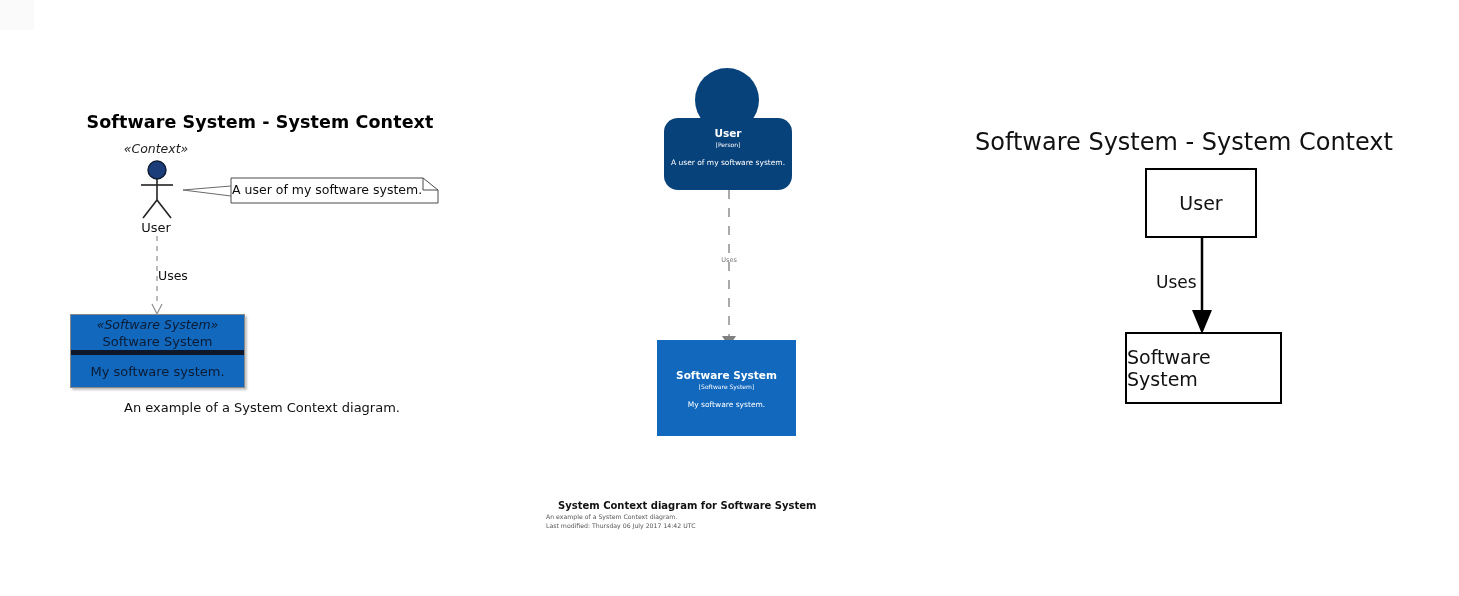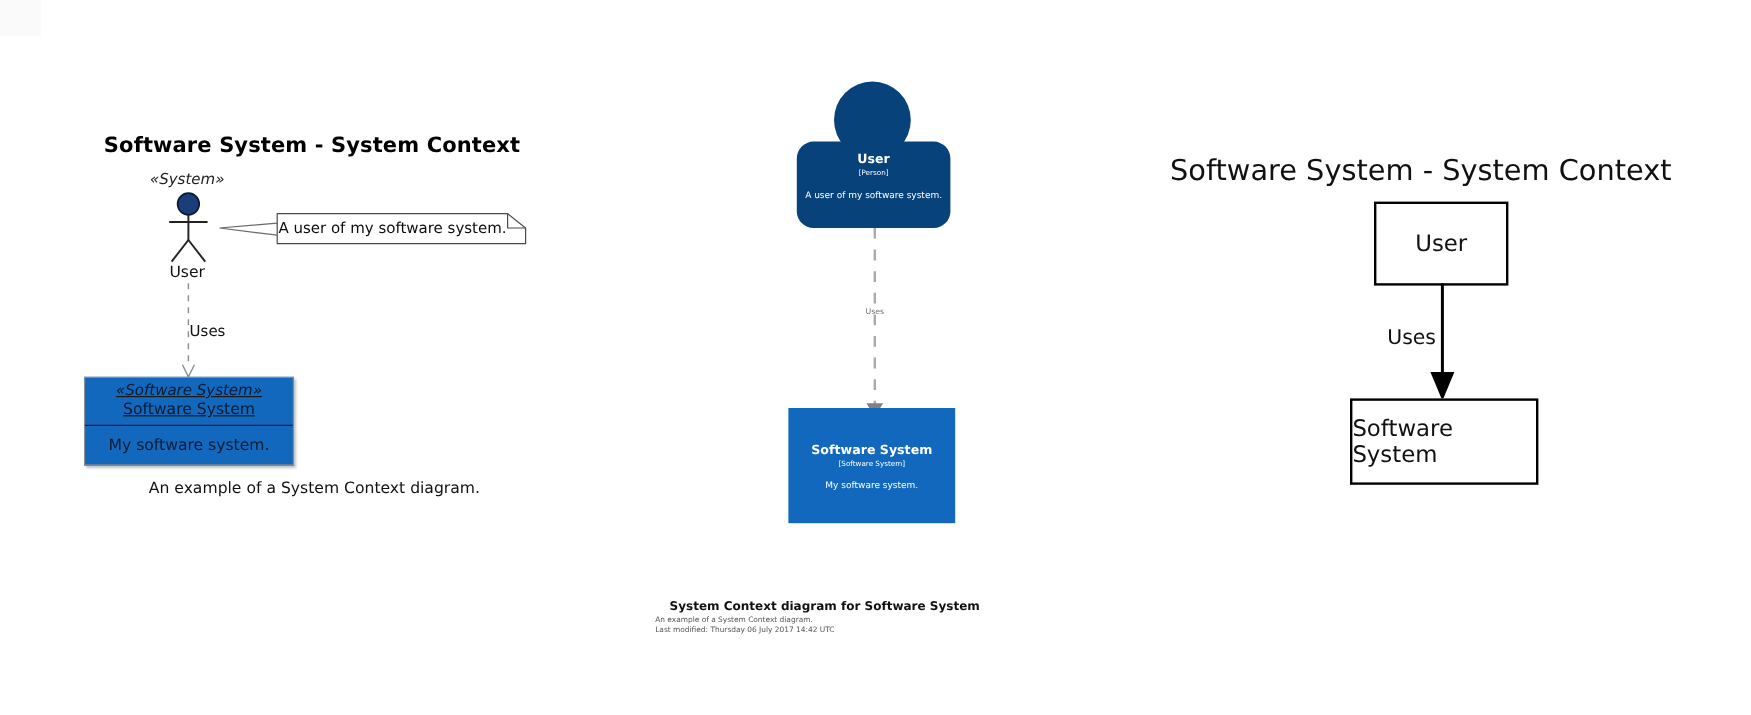--- a/index.html
+++ b/index.html
@@ -82,25 +82,24 @@
     position: absolute;
     left: 70px; top: 314px;
     width: 175px; height: 74px;
     background: #1168bd;
     border: 1px solid #8a8a8a;
     box-shadow: 2px 2px 2px rgba(120,120,120,.45);
     box-sizing: border-box;
   }
   .uml-box-head {
     height: 40px;
-    border-bottom: 1px solid #0f172a;
+    border-bottom: 5px solid #0f172a;
     box-sizing: border-box;
     text-align: center;
     padding-top: 2px;
-    text-decoration: underline;
   }
   .uml-box-stereotype {
     font-size: 12.5px;
     font-style: italic;
     color: #0c1b33;
     line-height: 16px;
   }
   .uml-box-name {
     font-size: 13px;
     color: #0c1b33;
@@ -229,21 +228,21 @@
 </style>
 </head>
 <body>
 
 <div class="page-tint"></div>
 
 <div class="panel" id="panel-uml">
 
   <div class="uml-title">Software System - System Context</div>
 
-  <div class="uml-stereotype-person">«System»</div>
+  <div class="uml-stereotype-person">«Context»</div>
 
   <div class="actor">
     <svg width="52" height="62" viewBox="0 0 52 62" aria-hidden="true">
       <circle cx="26" cy="10" r="9" fill="#1b3e7a" stroke="#0c1b33" stroke-width="1.4"></circle>
       <line x1="26" y1="19" x2="26" y2="40" stroke="#222" stroke-width="1.6"></line>
       <line x1="10" y1="25" x2="42" y2="25" stroke="#222" stroke-width="1.6"></line>
       <line x1="26" y1="40" x2="12" y2="58" stroke="#222" stroke-width="1.6"></line>
       <line x1="26" y1="40" x2="40" y2="58" stroke="#222" stroke-width="1.6"></line>
     </svg>
   </div>

